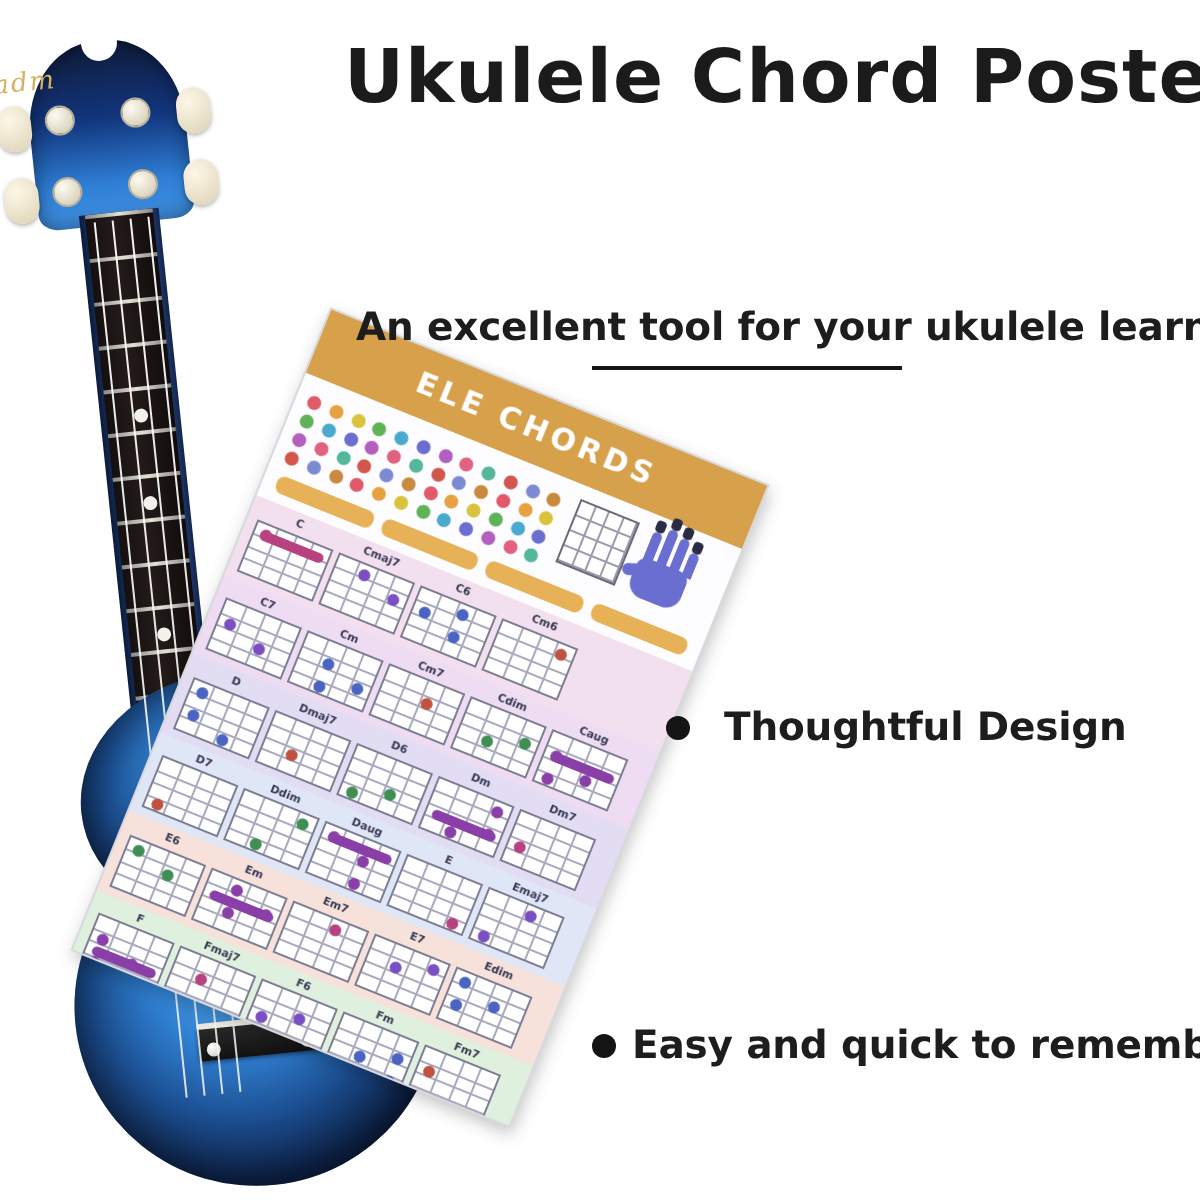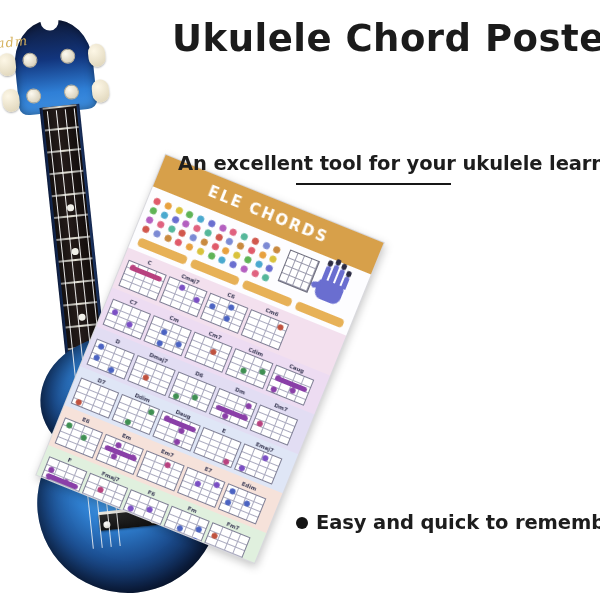--- a/index.html
+++ b/index.html
@@ -1054,19 +1054,23 @@
           </div>
           <div class="chord-band" style="background: rgb(226, 221, 243);"></div>
         </div>
     </div>
   </div>
 
   <div class="title">Ukulele Chord Poster</div>
   <div class="subtitle">An excellent tool for your ukulele learning!</div>
   <div class="subtitle-rule"></div>
 
+  <div class="bullet-row" id="feature-1">
+    <span class="bullet-dot"></span>
+    <span class="bullet-text">Thoughtful Design</span>
+  </div>
 
   <div class="bullet-row" id="feature-2">
     <span class="bullet-dot"></span>
     <span class="bullet-text">Easy and quick to remember</span>
   </div>
 
 </div>
 
 </body></html>

